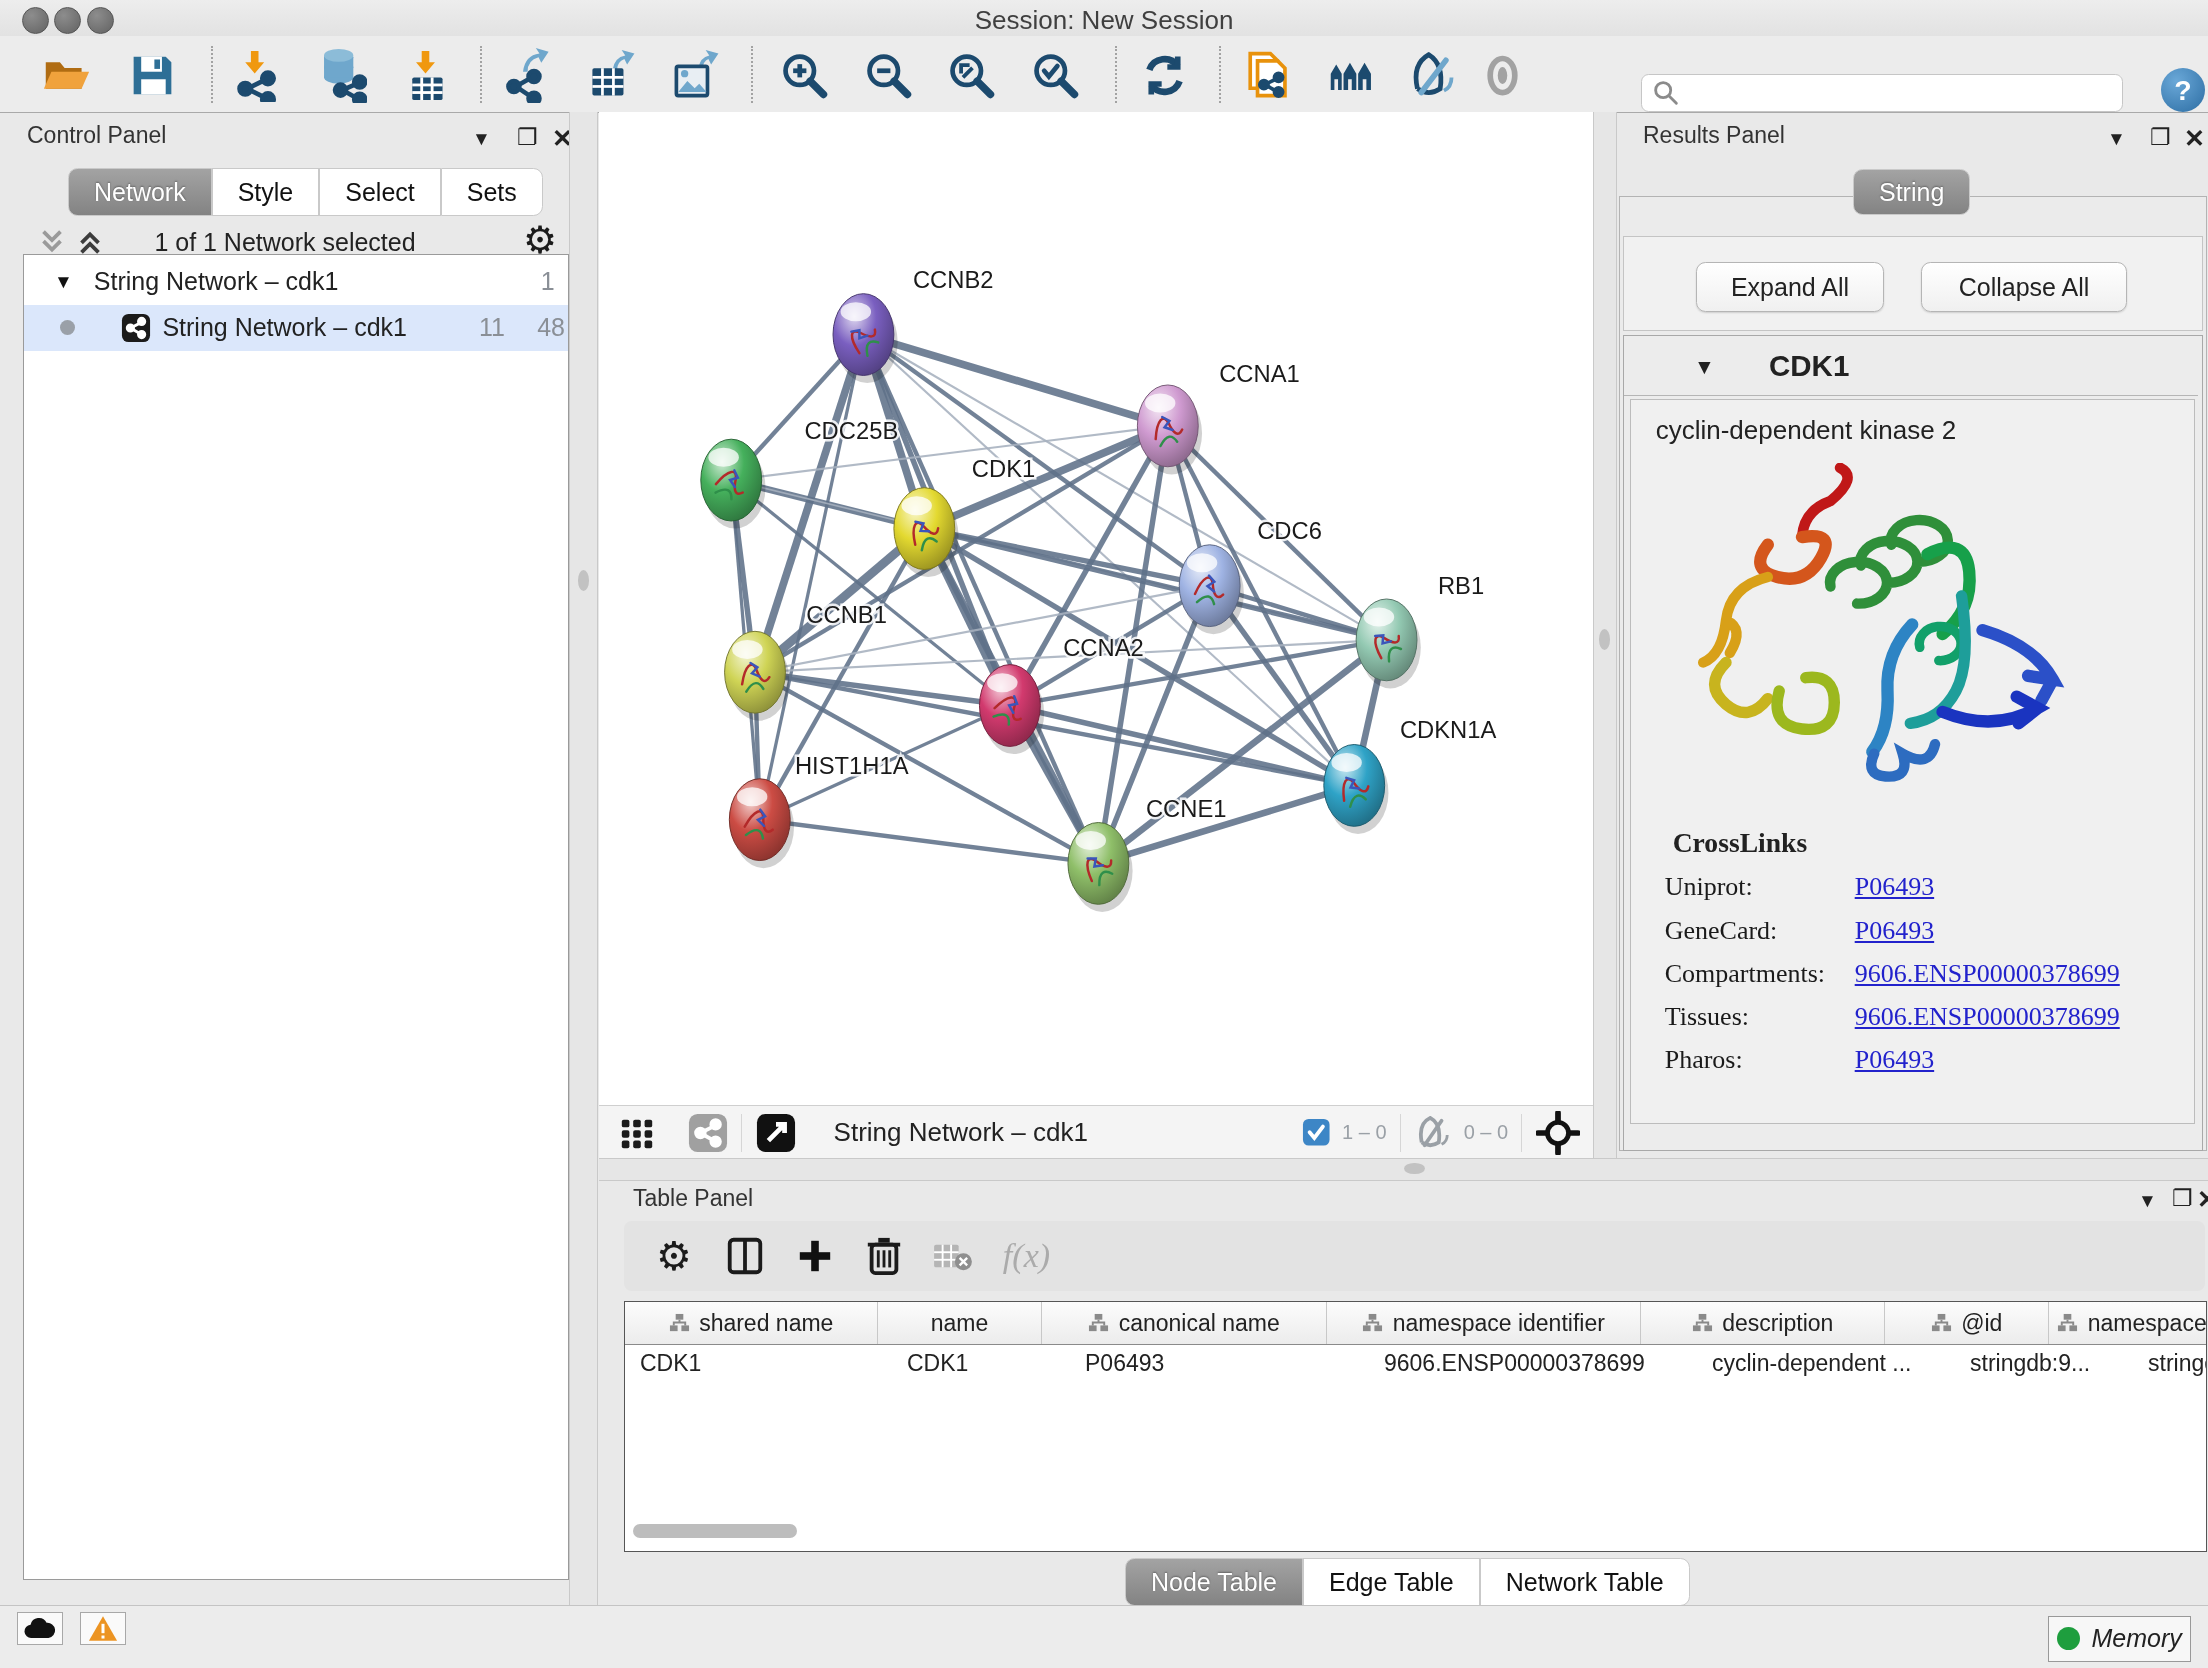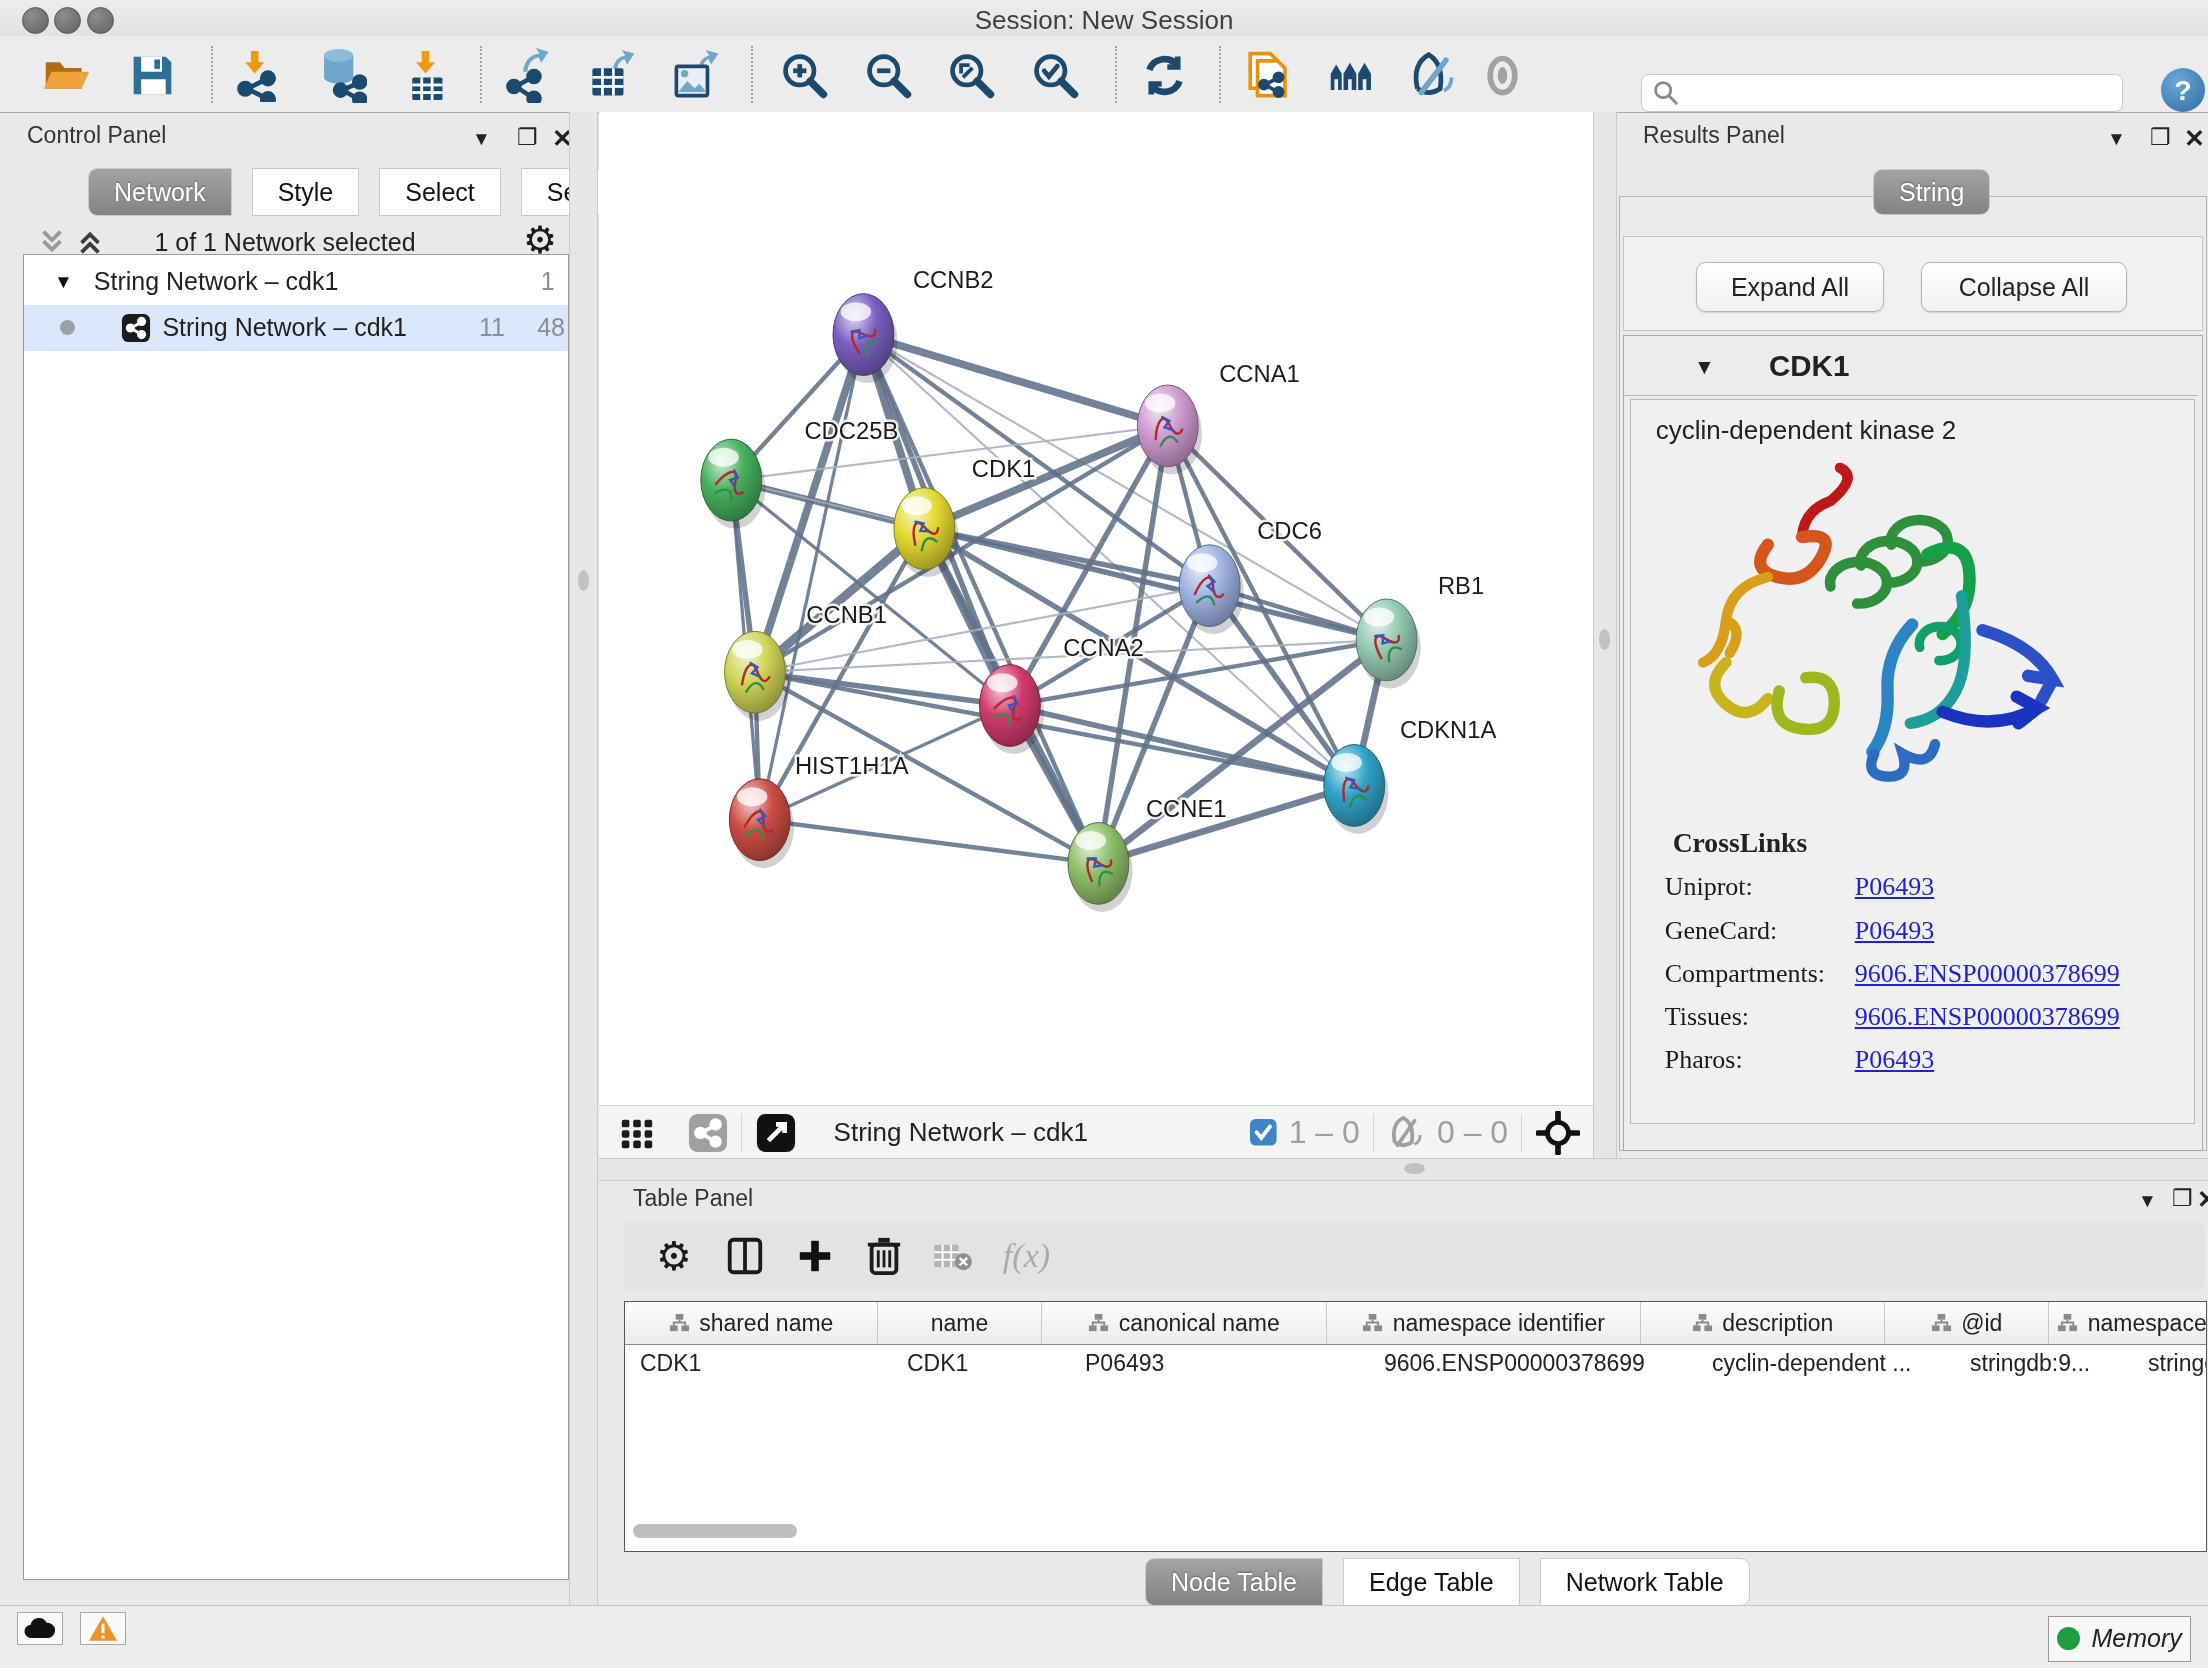--- a/index.html
+++ b/index.html
@@ -19,36 +19,36 @@
   #search-wrap{position:absolute;left:1641px;top:38px;width:480px;height:36px;background:#fff;
                border:1.9px solid #c6c6c6;border-radius:7.6px;display:flex;align-items:center;}
   #search-wrap input{border:none;outline:none;flex:1;font-size:23px;font-family:"Liberation Sans",sans-serif;background:transparent;}
   #help-btn{position:absolute;left:2161px;top:32px;width:44px;height:44px;border-radius:50%;
             background:radial-gradient(circle at 35% 30%,#6aa8d8,#2c6da3);color:#fff;font-size:28.5px;font-weight:bold;
             display:flex;align-items:center;justify-content:center;}
   
   .panel-title{font-size:23px;color:#333;}
   .winctl{font-size:19px;color:#222;line-height:1;}
   .seg-tab{height:46px;padding:0 25px;display:flex;align-items:center;justify-content:center;
-           background:#fff;border:1px solid #c9c9c9;font-size:25px;color:#111;margin-left:20px;}
+           background:#fff;border:1px solid #c9c9c9;font-size:25px;color:#111;}
   .seg-tab.sel{background:linear-gradient(#a3a3a3,#838383);color:#fff;text-shadow:0 -1px 1.9px rgba(0,0,0,.35);}
   .seg-row{display:flex;}
   .seg-row .seg-tab:first-child{border-radius:9.5px 0 0 9.5px;}
   .seg-row .seg-tab:last-child{border-radius:0 9.5px 9.5px 0;}
   
   #cp-tree{left:23px;top:254px;width:544px;height:1324px;background:#fff;border:1.9px solid #9a9a9a;}
   .tree-row{position:relative;height:46px;display:flex;align-items:center;font-size:25px;}
   .tree-row.sel{background:#dbe7fb;}
   .count{color:#8a8f96;}
   
   #net-canvas{left:599px;top:112px;width:994px;height:993px;background:#fff;}
   #net-toolbar{left:599px;top:1105px;width:994px;height:53px;background:#f4f4f4;
                border-top:1.9px solid #cfcfcf;display:flex;align-items:center;}
   .ntsep{width:0;height:38px;border-left:1.9px solid #d6d6d6;margin:0 13.3px;}
-  .graybadge{color:#9aa0a6;font-size:32px;}
+  .graybadge{color:#9aa0a6;font-size:20px;}
   
   .vsplit{background:#e6e6e6;border-left:1.9px solid #c9c9c9;border-right:1.9px solid #c9c9c9;}
   .hsplit{background:#e6e6e6;border-top:1.9px solid #c9c9c9;border-bottom:1.9px solid #c9c9c9;}
   .knob{position:absolute;background:#c2c2c2;border-radius:50%;}
   
   #rp-outer{left:1619px;top:196px;width:586px;height:953px;background:#ebebeb;border:1.9px solid #b3b3b3;}
   #rp-expandbox{left:1623px;top:236px;width:578px;height:93px;background:#f1f1f1;border:1.9px solid #c4c4c4;}
   .rp-btn{position:absolute;top:25px;height:48px;border:1.9px solid #b5b5b5;border-radius:9.5px;
           background:linear-gradient(#ffffff,#f0f0f0);font-size:25px;display:flex;align-items:center;justify-content:center;
           box-shadow:0 1px 1.9px rgba(0,0,0,.15);}

